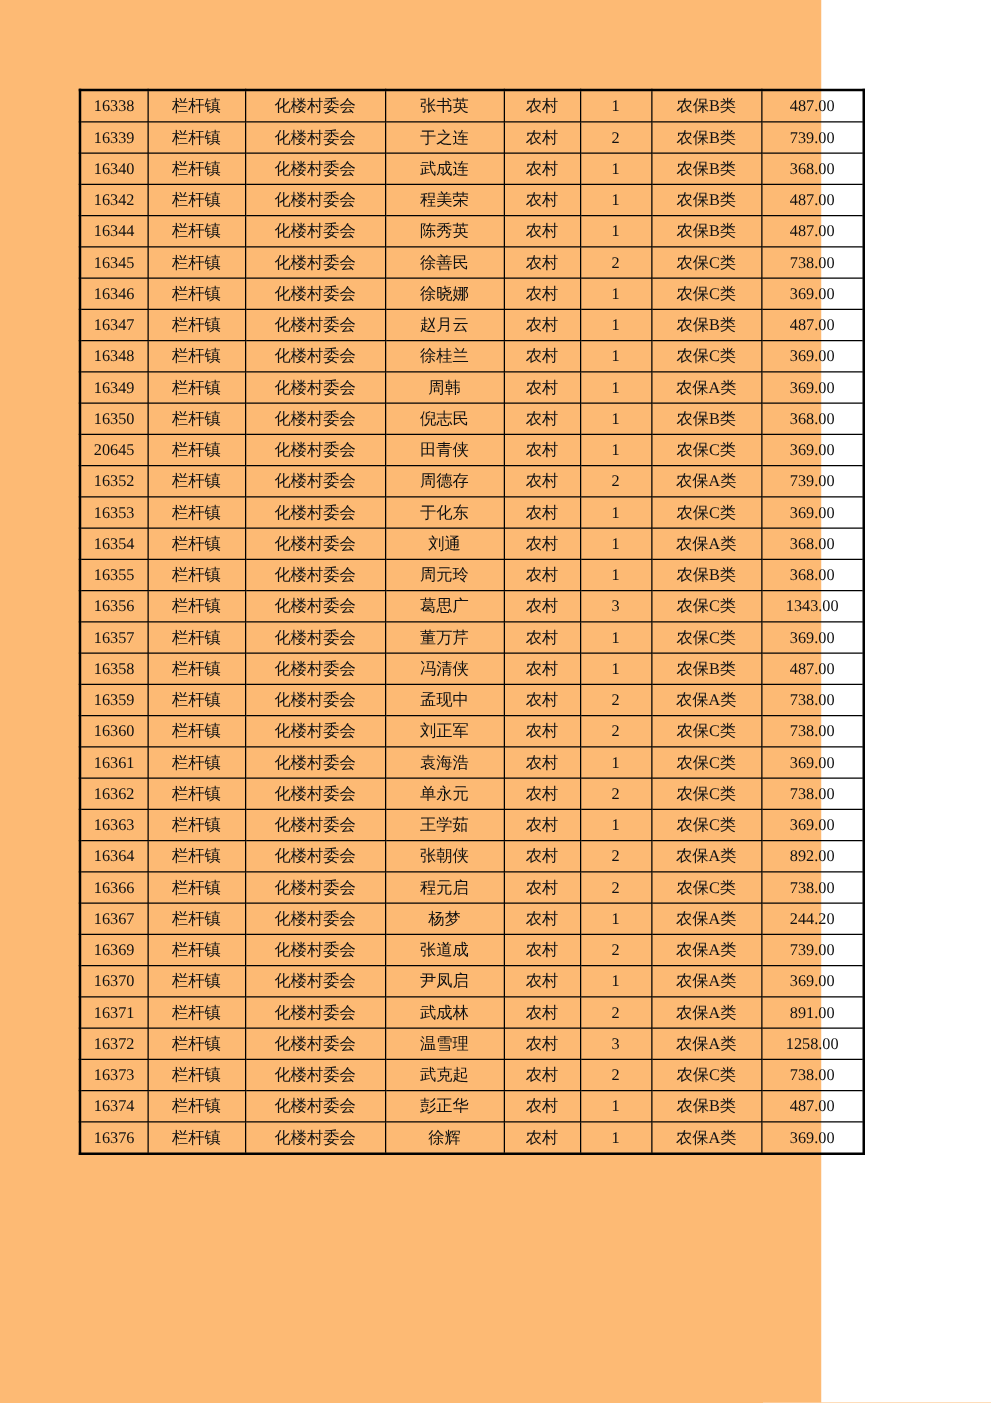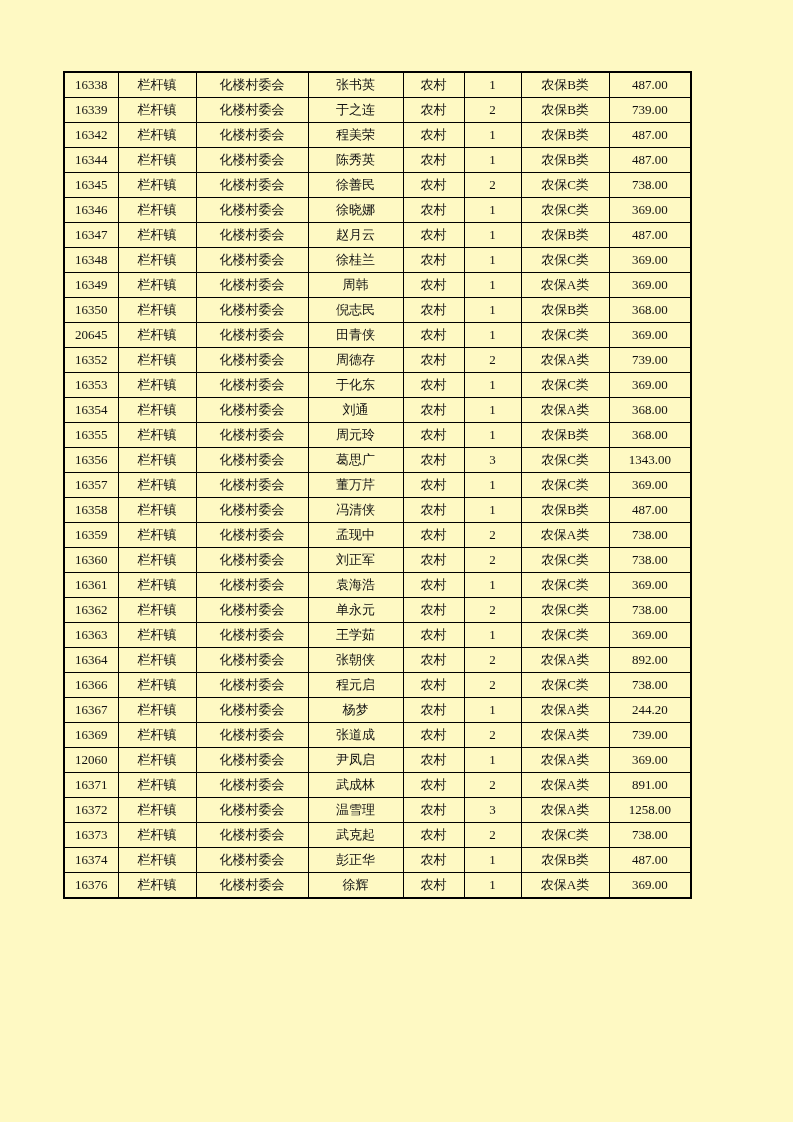--- a/index.html
+++ b/index.html
@@ -11,23 +11,23 @@
     height: 1122px;
     background: #ffffff;
     position: relative;
     font-family: "Liberation Serif", "DejaVu Serif", serif;
     color: #111111;
     overflow: hidden;
   }
   .page {
     position: absolute;
     left: 0; top: 0;
-    width: 793px;
+    width: 657px;
     height: 1122px;
-    background: #fef9c3;
+    background: #fdba74;
   }
   table.roster {
     position: absolute;
     left: 63px;
     top: 71px;
     width: 627px;
     border-collapse: collapse;
     table-layout: fixed;
     border: 2px solid #000000;
   }
@@ -74,20 +74,30 @@
           <td>16339</td>
           <td>栏杆镇</td>
           <td>化楼村委会</td>
           <td>于之连</td>
           <td>农村</td>
           <td>2</td>
           <td>农保B类</td>
           <td>739.00</td>
         </tr>
         <tr>
+          <td>16340</td>
+          <td>栏杆镇</td>
+          <td>化楼村委会</td>
+          <td>武成连</td>
+          <td>农村</td>
+          <td>1</td>
+          <td>农保B类</td>
+          <td>368.00</td>
+        </tr>
+        <tr>
           <td>16342</td>
           <td>栏杆镇</td>
           <td>化楼村委会</td>
           <td>程美荣</td>
           <td>农村</td>
           <td>1</td>
           <td>农保B类</td>
           <td>487.00</td>
         </tr>
         <tr>
@@ -324,21 +334,21 @@
           <td>16369</td>
           <td>栏杆镇</td>
           <td>化楼村委会</td>
           <td>张道成</td>
           <td>农村</td>
           <td>2</td>
           <td>农保A类</td>
           <td>739.00</td>
         </tr>
         <tr>
-          <td>12060</td>
+          <td>16370</td>
           <td>栏杆镇</td>
           <td>化楼村委会</td>
           <td>尹凤启</td>
           <td>农村</td>
           <td>1</td>
           <td>农保A类</td>
           <td>369.00</td>
         </tr>
         <tr>
           <td>16371</td>

